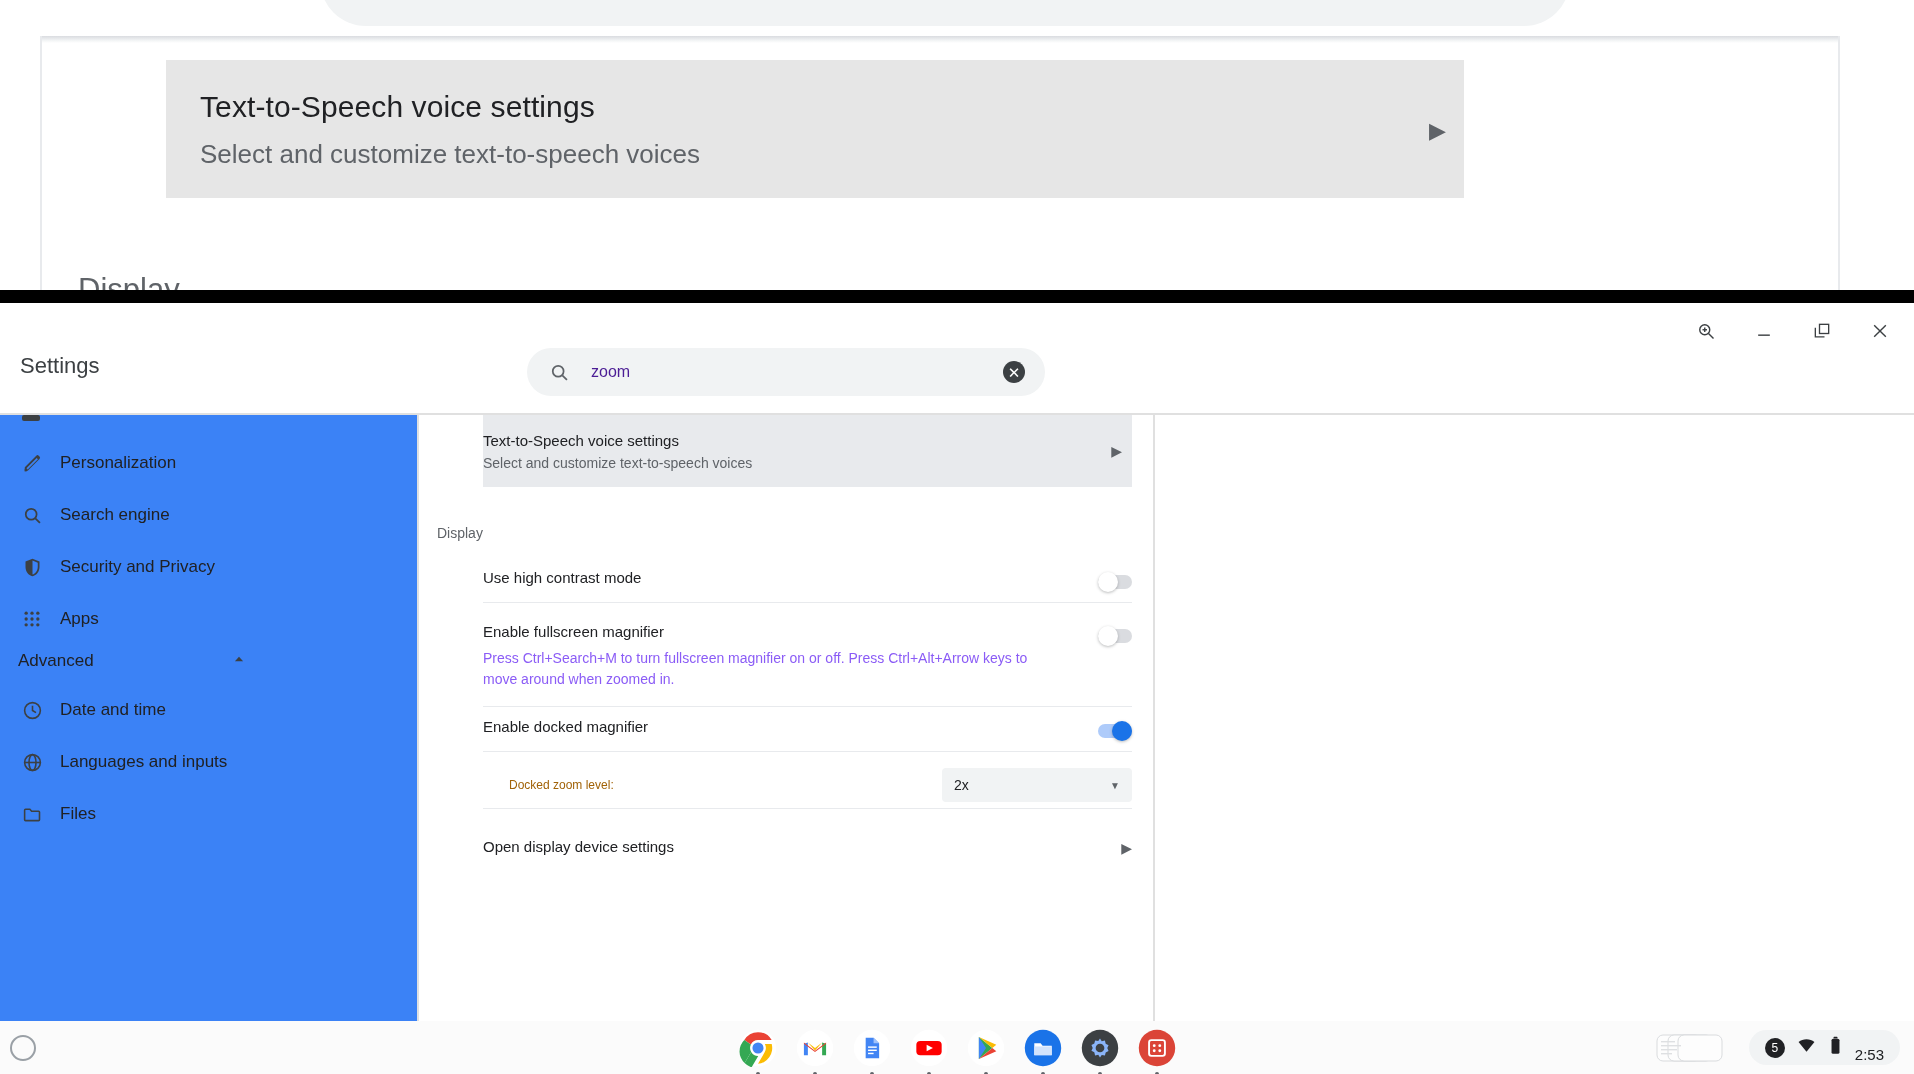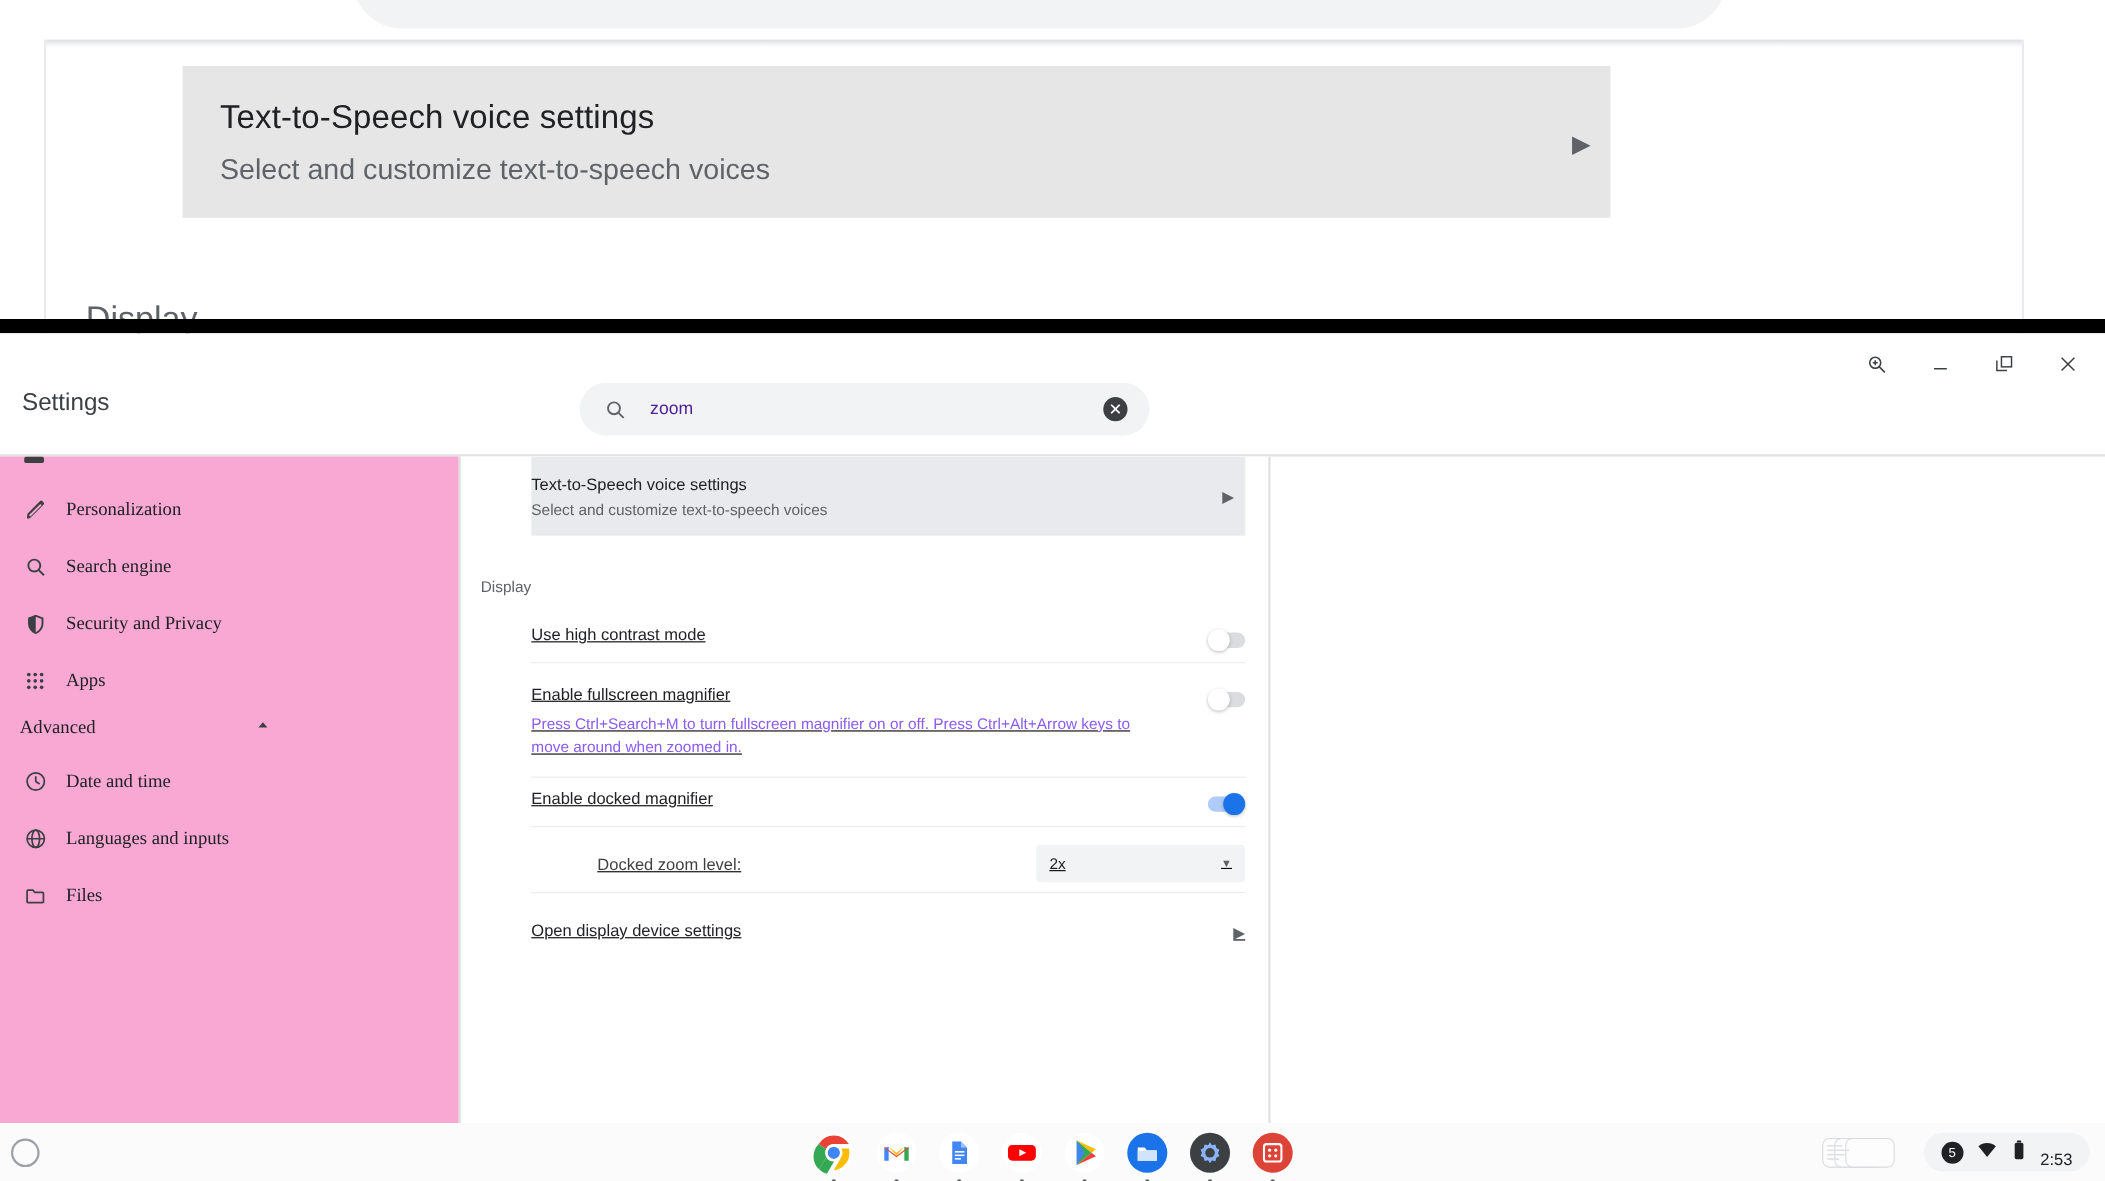--- a/index.html
+++ b/index.html
@@ -103,21 +103,21 @@
     margin-right: 4px;
   }
   .header-rule {
     position: absolute; left: 0; top: 110px; width: 1914px; height: 2px;
     background: #e0e0e0;
   }
 
   
   .sidebar {
     position: absolute; left: 0; top: 112px; width: 417px; height: 606px;
-    background: #f9a8d4; overflow: hidden; font-family: Liberation Serif, serif;
+    background: #3b82f6; overflow: hidden;
   }
   .sidebar-cut {
     position: absolute; left: 22px; top: 0px;
     width: 18px; height: 6px; background: #3c4043; border-radius: 2px;
   }
   .side-item {
     position: absolute; left: 0; width: 417px; height: 48px;
     display: flex; align-items: center; cursor: pointer;
   }
   .side-icon {
@@ -158,26 +158,26 @@
   .tts-arrow { position: absolute; right: 10px; color: #5f6368; font-size: 14px; }
 
   .section-label {
     position: absolute; left: 18px; top: 110px;
     font-size: 14px; color: #5f6368; font-weight: 500;
   }
 
   .row {
     position: absolute; left: 64px; width: 649px;
     display: flex; align-items: flex-start; justify-content: space-between;
-    border-bottom: 1px solid #e8eaed; cursor: pointer; text-decoration: underline;
+    border-bottom: 1px solid #e8eaed; cursor: pointer;
   }
   .row-texts { padding: 16px 0; max-width: 580px; }
   .row-title { font-size: 15px; color: #202124; }
   .row-desc { font-size: 14px; color: #8b5cf6; margin-top: 8px; line-height: 1.5; }
-  .row-sub-title { font-size: 15px; color: #404040; margin-left: 60px; }
+  .row-sub-title { font-size: 12px; color: #a16207; margin-left: 26px; }
 
   .toggle {
     width: 34px; height: 14px; border-radius: 7px; position: relative;
     margin-top: 22px; flex-shrink: 0; cursor: pointer;
   }
   .toggle.off { background: #dadce0; }
   .toggle.off .knob {
     position: absolute; left: 0; top: -3px; width: 20px; height: 20px;
     border-radius: 50%; background: #ffffff;
     box-shadow: 0 1px 3px rgba(60,64,67,.35);

